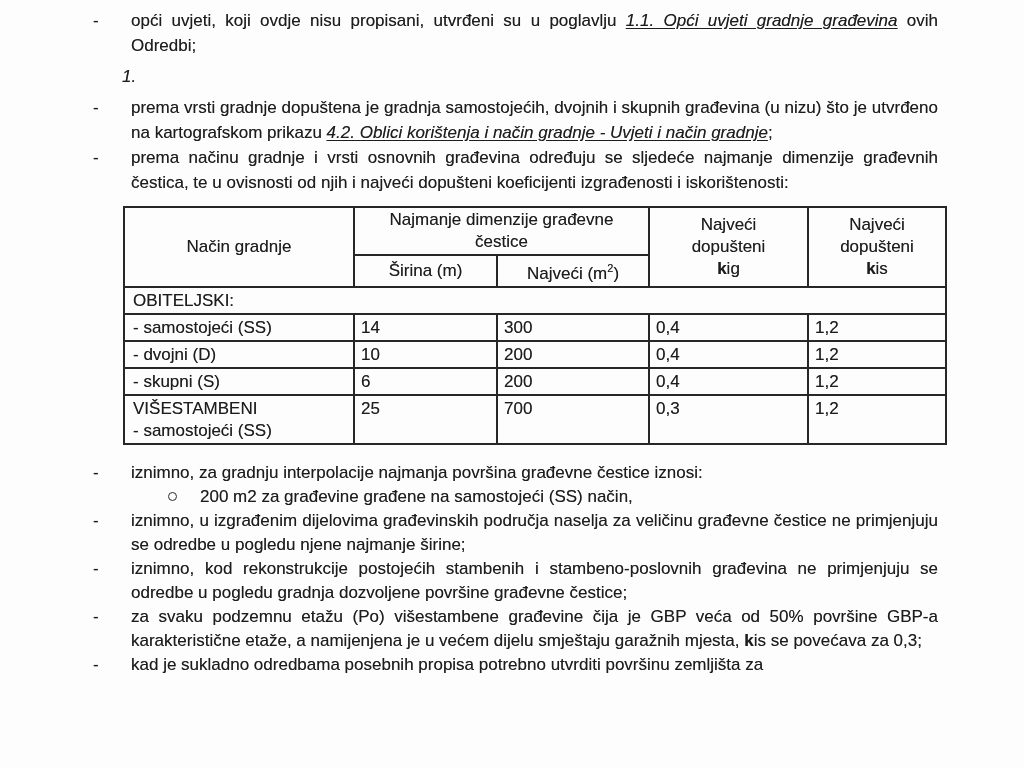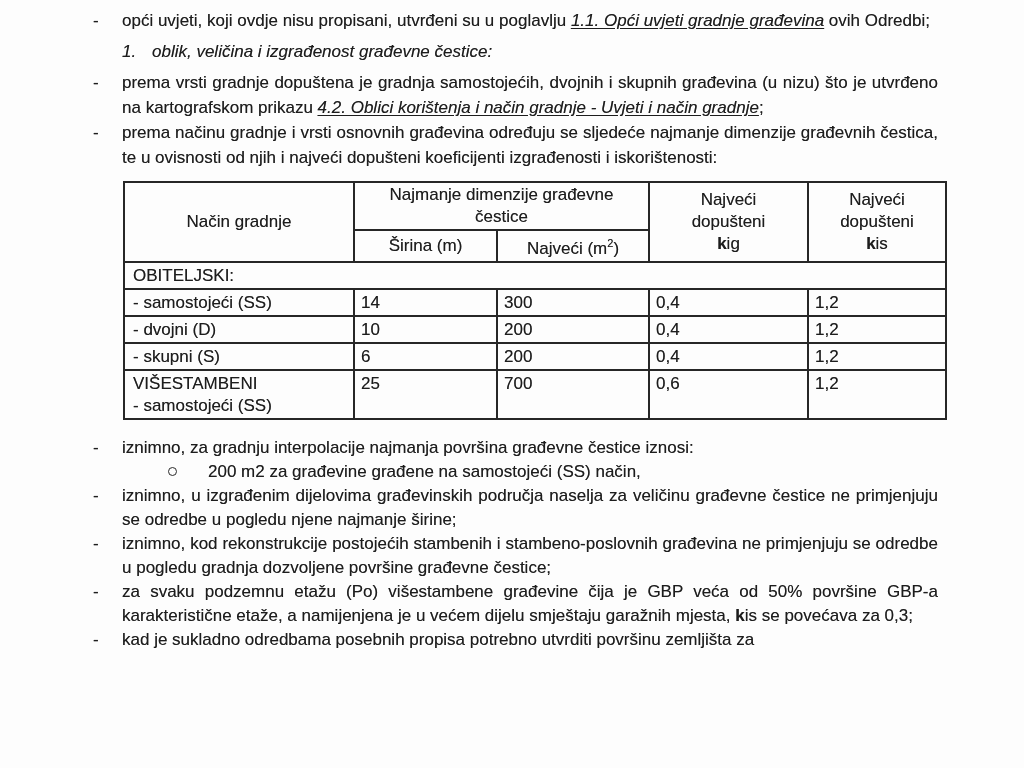--- a/index.html
+++ b/index.html
@@ -7,30 +7,30 @@
   body {
     font-family: "Liberation Sans", "DejaVu Sans", sans-serif;
     color: #1d1d1d;
     text-shadow: 0 0 0.6px rgba(25,25,25,0.55);
   }
   .page { padding: 8px 86px 0 93px; font-size: 17px; }
 
   
   .li { display: flex; line-height: 25px; }
   .li .marker { width: 29px; flex: 0 0 29px; }
-  .li .txt { flex: 1 1 auto; text-align: justify; }
+  .li .txt { flex: 1 1 auto; text-align: justify; margin-left: 9px; }
   .lower .li { line-height: 24px; }
 
   .ref { font-style: italic; text-decoration: underline; text-underline-offset: 2px; }
 
   .heading { margin: 6px 0 6px 29px; display: flex; font-style: italic; line-height: 25px; }
   .heading .hnum { width: 30px; flex: 0 0 30px; }
 
   
-  .subli { display: flex; margin-left: 75px; line-height: 24px; gap: 8px; }
+  .subli { display: flex; margin-left: 75px; line-height: 24px; }
   .subli .omark { width: 32px; flex: 0 0 32px; padding-top: 7px; }
   .subli .omark i {
     display: block; width: 9px; height: 9px; border: 1.6px solid #2a2a2a;
     border-radius: 50%; background: transparent;
   }
   .subli .stxt { flex: 1 1 auto; }
 
   .p4 { margin-top: 16px; }
 
   
@@ -52,21 +52,20 @@
 
 <div class="page">
 
   <div class="li">
     <span class="marker">-</span>
     <span class="txt"><span>opći uvjeti, koji ovdje nisu propisani, utvrđeni su u poglavlju </span><span class="ref">1.1. Opći uvjeti gradnje građevina</span><span> ovih Odredbi;</span></span>
   </div>
 
   <div class="heading">
     <span class="hnum">1.</span>
-    <span class="htxt">oblik, veličina i izgrađenost građevne čestice:</span>
   </div>
 
   <div class="li">
     <span class="marker">-</span>
     <span class="txt"><span>prema vrsti gradnje dopuštena je gradnja samostojećih, dvojnih i skupnih građevina (u nizu) što je utvrđeno na kartografskom prikazu </span><span class="ref">4.2. Oblici korištenja i način gradnje - Uvjeti i način gradnje</span><span>;</span></span>
   </div>
 
   <div class="li">
     <span class="marker">-</span>
     <span class="txt">prema načinu gradnje i vrsti osnovnih građevina određuju se sljedeće najmanje dimenzije građevnih čestica, te u ovisnosti od njih i najveći dopušteni koeficijenti izgrađenosti i iskorištenosti:</span>
@@ -126,21 +125,21 @@
           <td>0,4</td>
           <td>1,2</td>
         </tr>
         <tr>
           <td class="nm">
             <span class="blk">VIŠESTAMBENI</span>
             <span class="blk">- samostojeći (SS)</span>
           </td>
           <td>25</td>
           <td>700</td>
-          <td>0,6</td>
+          <td>0,3</td>
           <td>1,2</td>
         </tr>
       </tbody>
     </table>
   </div>
 
   <div class="lower">
     <div class="li p4">
       <span class="marker">-</span>
       <span class="txt">iznimno, za gradnju interpolacije najmanja površina građevne čestice iznosi:</span>

